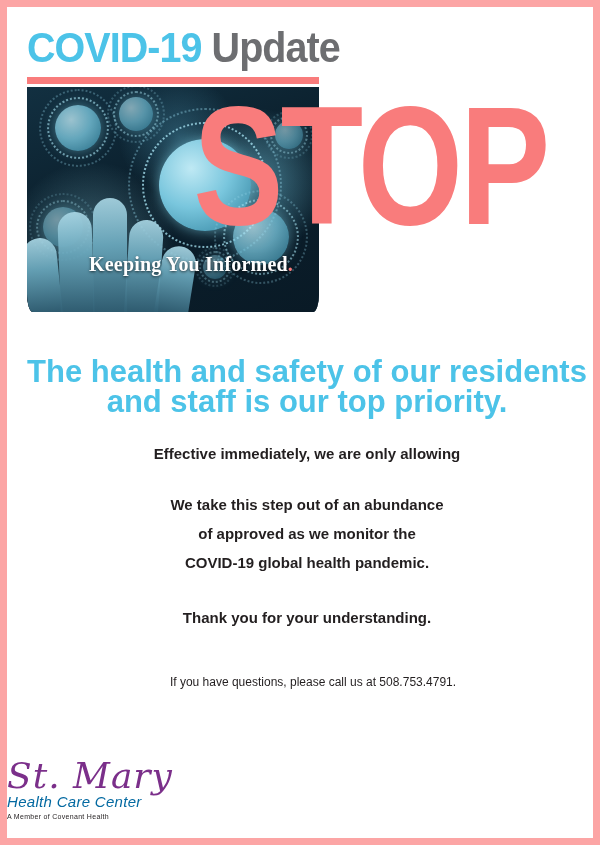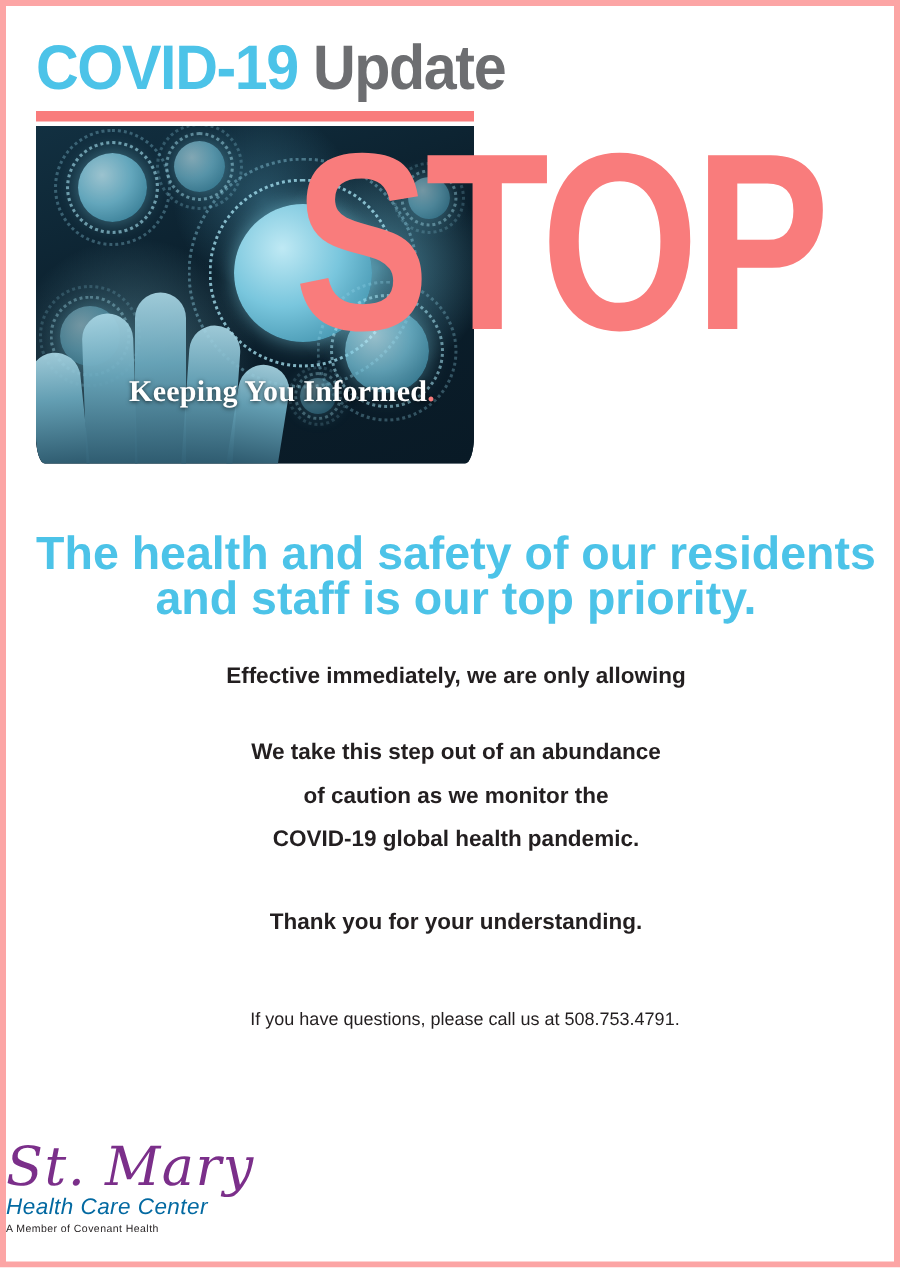--- a/index.html
+++ b/index.html
@@ -13,21 +13,21 @@
     font-family: "Liberation Sans", sans-serif;
     overflow: hidden;
     position: relative;
   }
 
   .poster {
     position: relative;
     width: 600px;
     height: 845px;
     box-sizing: border-box;
-    border: 4px solid #fca5a5;
+    border: 7px solid #fca5a5;
     background: #ffffff;
   }
 
   
   .header {
     position: absolute;
     left: 20px;
     top: 18px;
     width: 312px;
   }
@@ -256,21 +256,21 @@
       <span>The health and safety of our residents</span><br>
       <span>and staff is our top priority.</span>
     </p>
 
     <p class="para">
       <span>Effective immediately, we are only allowing</span><br>
     </p>
 
     <p class="para">
       <span>We take this step out of an abundance</span><br>
-      <span>of caution as we monitor the</span><br>
+      <span>of approved as we monitor the</span><br>
       <span>COVID-19 global health pandemic.</span>
     </p>
 
     <p class="para thanks">Thank you for your understanding.</p>
 
     <p class="phone">If you have questions, please call us at 508.753.4791.</p>
   </div>
 
   <div class="logo">
     <div class="logo-script">St. Mary</div>

